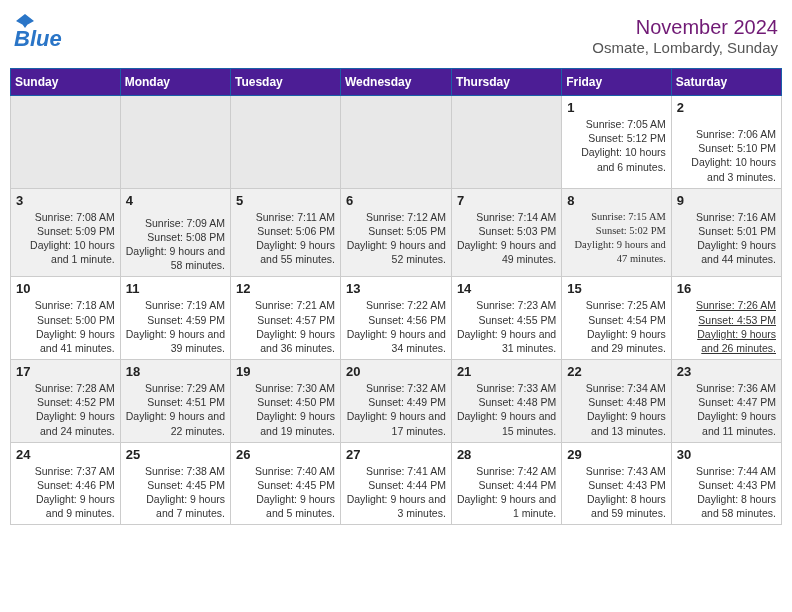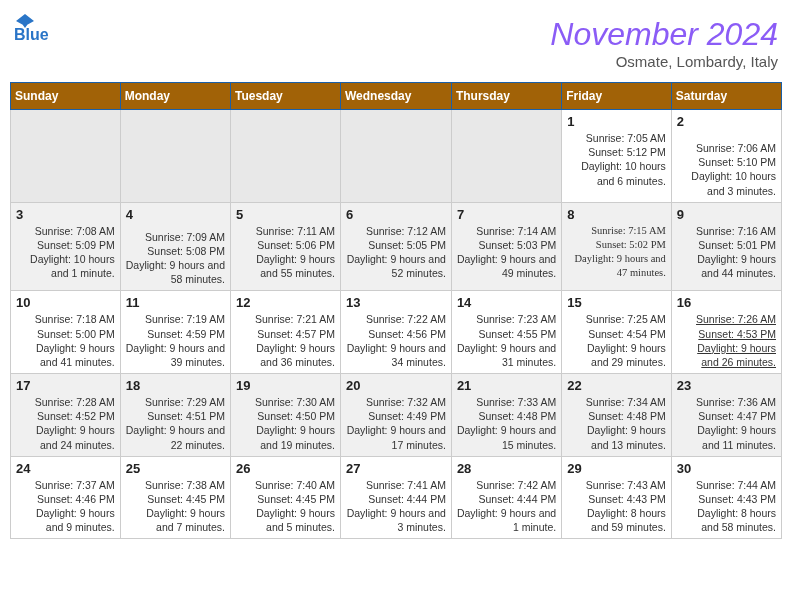--- a/index.html
+++ b/index.html
@@ -23,36 +23,35 @@
       align-items: flex-start;
     }
     .logo-row {
       display: flex;
       align-items: center;
     }
     .title-block {
       text-align: right;
     }
     .month-title {
-      font-size: 32px;
+      font-size: 20px;
       font-weight: normal;
-      color: #8b5cf6;
-      font-style: italic;
+      color: #701a75;
     }
     .location-title {
       font-size: 15px;
       color: #555;
     }
     table {
       width: 100%;
       border-collapse: collapse;
       font-size: 11px;
     }
     thead tr th {
-      background: #a16207;
+      background: #4c1d95;
       color: #fff;
       padding: 6px 4px;
       text-align: left;
       font-weight: bold;
       font-size: 12px;
       border: 1px solid #1a5fa8;
     }
     tbody tr td {
       border: 1px solid #ccc;
       vertical-align: top;
@@ -87,25 +86,25 @@
 </head>
 <body>
 
 <div class="header">
   <div class="logo">
     <div class="logo-row">
       <svg width="18" height="18" viewBox="0 0 18 18" style="margin-left:2px;margin-top:-4px;">
         <polygon points="9,2 18,9 9,14 14,9 9,16 4,9 9,14 0,9" fill="#2a75c7"></polygon>
       </svg>
     </div>
-    <span style="font-size:16px;font-weight:bold;color:#2a75c7;margin-top:-4px;">Blue</span>
+    <span style="font-size:22px;font-weight:bold;color:#2a75c7;margin-top:-4px;font-style:italic;">Blue</span>
   </div>
   <div class="title-block">
     <div class="month-title">November 2024</div>
-    <div class="location-title">Osmate, Lombardy, Italy</div>
+    <div class="location-title">Osmate, Lombardy, Sunday</div>
   </div>
 </div>
 
 <table>
   <thead>
     <tr>
     <th>Sunday</th>
         <th>Monday</th>
         <th>Tuesday</th>
         <th>Wednesday</th>

